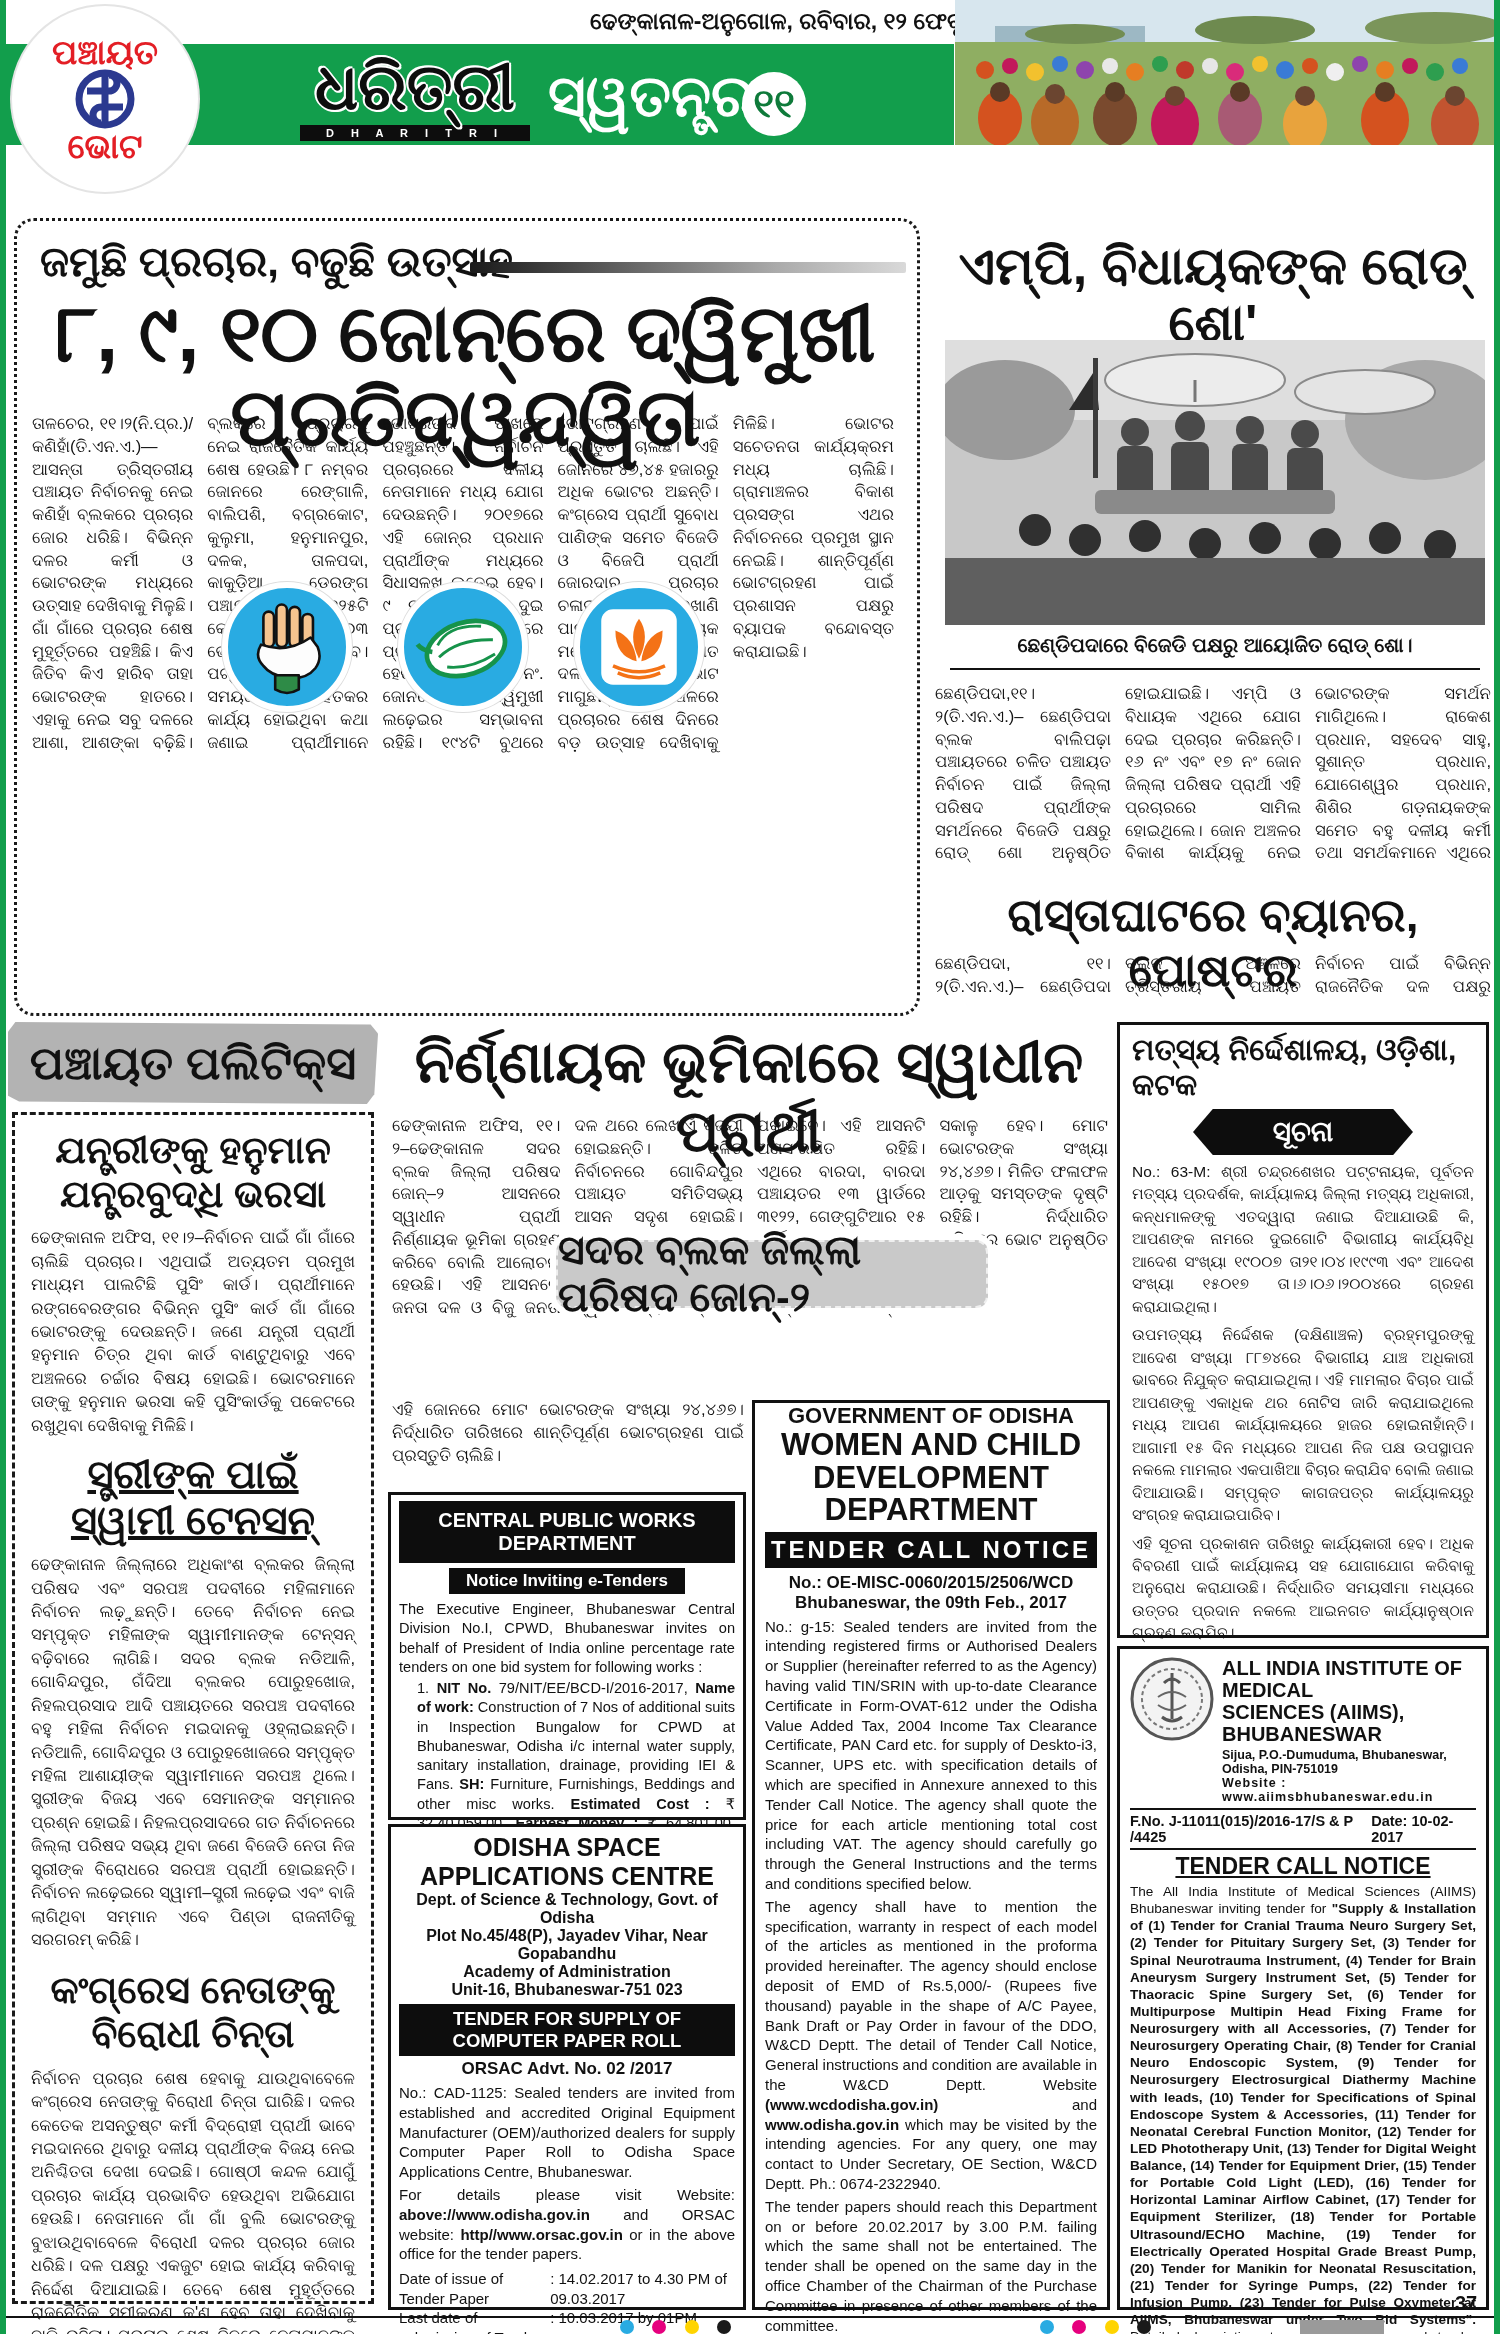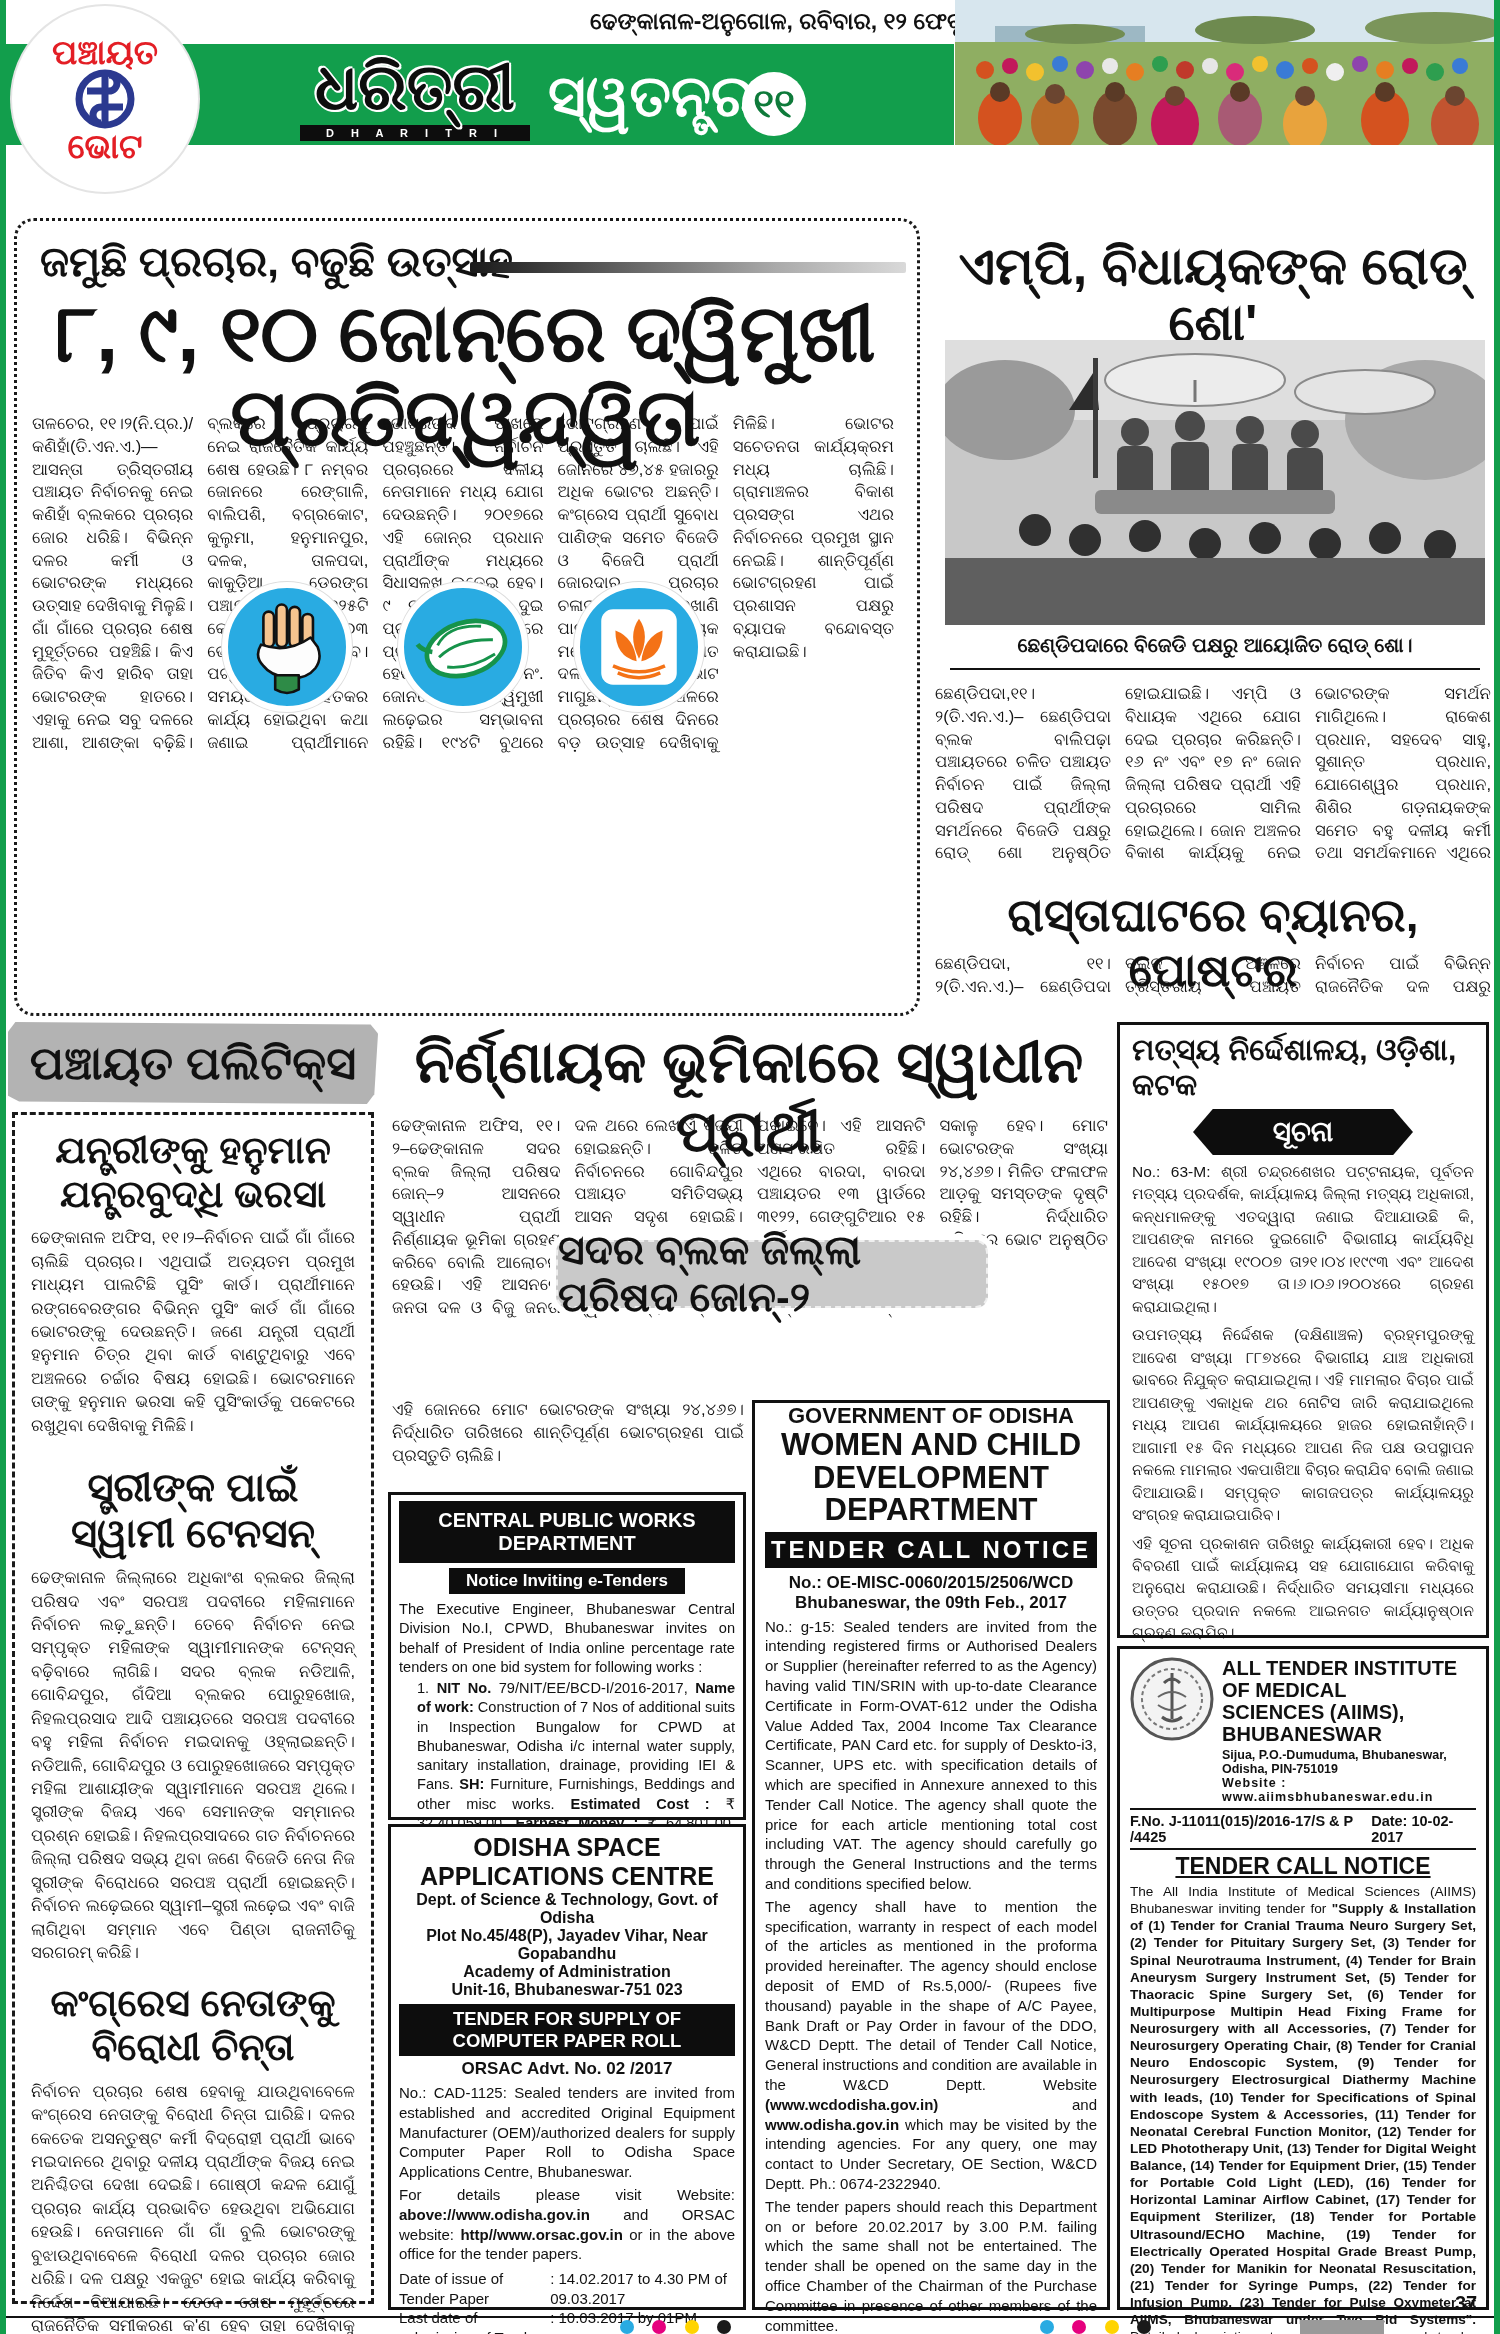--- a/index.html
+++ b/index.html
@@ -216,21 +216,21 @@
   <div class="abs bodytext cols3" style="left:935px;top:952px;width:556px;height:62px;overflow:hidden;">ଛେଣ୍ଡିପଦା, ୧୧।୨(ତି.ଏନ.ଏ.)– ଛେଣ୍ଡିପଦା ବ୍ଲକ ଅଞ୍ଚଳରେ ତ୍ରିସ୍ତରୀୟ ପଞ୍ଚାୟତ ନିର୍ବାଚନ ପାଇଁ ବିଭିନ୍ନ ରାଜନୈତିକ ଦଳ ପକ୍ଷରୁ ପ୍ରାର୍ଥୀ ଓ ଦଳୀୟ ନେତାଙ୍କ ଫଟୋ ଥିବା ପୋଷ୍ଟର ଗାଁ ରାସ୍ତାରେ ଛାଇ ହୋଇଛି। ନିର୍ବାଚନ ଆଚରଣ ବିଧିକୁ ଖୋଲାଖୋଲି ଉଲ୍ଲଂଘନ କରାଯାଉଥିବା ଲକ୍ଷ୍ୟ କରାଯାଇଛି। ସ୍ଥାନୀୟ ପୋଲିସ ପ୍ରଶାସନ ପକ୍ଷରୁ ଏ ନେଇ ପଦକ୍ଷେପ ନିଆଯିବା ଜରୁରୀ ବୋଲି ବୁଦ୍ଧିଜୀବୀ ମହଲରେ ପ୍ରକାଶ ପାଇଛି।</div>
 
   <div class="abs gray-banner" style="left:8px;top:1022px;width:370px;height:82px;">
     <span>ପଞ୍ଚାୟତ ପଲିଟିକ୍ସ</span>
   </div>
 
   <div class="abs dashedbox" style="left:12px;top:1112px;width:362px;height:1192px;padding:0;box-sizing:border-box;">
     <div style="padding:14px 16px;display:flex;flex-direction:column;gap:10px;">
       <div class="pol-headline" style="font-size:38px;">ଯନ୍ତ୍ରୀଙ୍କୁ ହନୁମାନ ଯନ୍ତ୍ରବୁଦ୍ଧି ଭରସା</div>
       <div class="pol-body">ଢେଙ୍କାନାଳ ଅଫିସ, ୧୧।୨–ନିର୍ବାଚନ ପାଇଁ ଗାଁ ଗାଁରେ ଚାଲିଛି ପ୍ରଚାର। ଏଥିପାଇଁ ଅତ୍ୟତମ ପ୍ରମୁଖ ମାଧ୍ୟମ ପାଲଟିଛି ପୁସିଂ କାର୍ଡ। ପ୍ରାର୍ଥୀମାନେ ରଙ୍ଗବେରଙ୍ଗର ବିଭିନ୍ନ ପୁସିଂ କାର୍ଡ ଗାଁ ଗାଁରେ ଭୋଟରଙ୍କୁ ଦେଉଛନ୍ତି। ଜଣେ ଯନ୍ତ୍ରୀ ପ୍ରାର୍ଥୀ ହନୁମାନ ଚିତ୍ର ଥିବା କାର୍ଡ ବାଣ୍ଟୁଥିବାରୁ ଏବେ ଅଞ୍ଚଳରେ ଚର୍ଚ୍ଚାର ବିଷୟ ହୋଇଛି। ଭୋଟରମାନେ ତାଙ୍କୁ ହନୁମାନ ଭରସା କହି ପୁସିଂକାର୍ଡକୁ ପକେଟରେ ରଖୁଥିବା ଦେଖିବାକୁ ମିଳିଛି।</div>
-      <div class="pol-headline" style="font-size:40px;margin-top:17px;">ସ୍ତ୍ରୀଙ୍କ ପାଇଁ ସ୍ୱାମୀ ଟେନସନ୍</div>
+      <div class="pol-headline" style="font-size:40px;margin-top:4px;text-decoration:underline;">ସ୍ତ୍ରୀଙ୍କ ପାଇଁ ସ୍ୱାମୀ ଟେନସନ୍</div>
       <div class="pol-body">ଢେଙ୍କାନାଳ ଜିଲ୍ଲାରେ ଅଧିକାଂଶ ବ୍ଲକର ଜିଲ୍ଲା ପରିଷଦ ଏବଂ ସରପଞ୍ଚ ପଦବୀରେ ମହିଳାମାନେ ନିର୍ବାଚନ ଲଢ଼ୁଛନ୍ତି। ତେବେ ନିର୍ବାଚନ ନେଇ ସମ୍ପୃକ୍ତ ମହିଳାଙ୍କ ସ୍ୱାମୀମାନଙ୍କ ଟେନ୍‌ସନ୍ ବଢ଼ିବାରେ ଲାଗିଛି। ସଦର ବ୍ଲକ ନଡିଆଳି, ଗୋବିନ୍ଦପୁର, ଗଁଦିଆ ବ୍ଲକର ପୋରୁହଖୋଜ, ନିହଲପ୍ରସାଦ ଆଦି ପଞ୍ଚାୟତରେ ସରପଞ୍ଚ ପଦବୀରେ ବହୁ ମହିଳା ନିର୍ବାଚନ ମଇଦାନକୁ ଓହ୍ଲାଇଛନ୍ତି। ନଡିଆଳି, ଗୋବିନ୍ଦପୁର ଓ ପୋରୁହଖୋଜରେ ସମ୍ପୃକ୍ତ ମହିଳା ଆଶାୟୀଙ୍କ ସ୍ୱାମୀମାନେ ସରପଞ୍ଚ ଥିଲେ। ସ୍ତ୍ରୀଙ୍କ ବିଜୟ ଏବେ ସେମାନଙ୍କ ସମ୍ମାନର ପ୍ରଶ୍ନ ହୋଇଛି। ନିହଲପ୍ରସାଦରେ ଗତ ନିର୍ବାଚନରେ ଜିଲ୍ଲା ପରିଷଦ ସଭ୍ୟ ଥିବା ଜଣେ ବିଜେଡି ନେତା ନିଜ ସ୍ତ୍ରୀଙ୍କ ବିରୋଧରେ ସରପଞ୍ଚ ପ୍ରାର୍ଥୀ ହୋଇଛନ୍ତି। ନିର୍ବାଚନ ଲଢ଼େଇରେ ସ୍ୱାମୀ–ସ୍ତ୍ରୀ ଲଢ଼େଇ ଏବଂ ବାଜି ଲାଗିଥିବା ସମ୍ମାନ ଏବେ ପିଣ୍ଡା ରାଜନୀତିକୁ ସରଗରମ୍ କରିଛି।</div>
       <div class="pol-headline" style="font-size:38px;margin-top:8px;">କଂଗ୍ରେସ ନେତାଙ୍କୁ ବିରୋଧୀ ଚିନ୍ତା</div>
       <div class="pol-body">ନିର୍ବାଚନ ପ୍ରଚାର ଶେଷ ହେବାକୁ ଯାଉଥିବାବେଳେ କଂଗ୍ରେସ ନେତାଙ୍କୁ ବିରୋଧୀ ଚିନ୍ତା ଘାରିଛି। ଦଳର କେତେକ ଅସନ୍ତୁଷ୍ଟ କର୍ମୀ ବିଦ୍ରୋହୀ ପ୍ରାର୍ଥୀ ଭାବେ ମଇଦାନରେ ଥିବାରୁ ଦଳୀୟ ପ୍ରାର୍ଥୀଙ୍କ ବିଜୟ ନେଇ ଅନିଶ୍ଚିତତା ଦେଖା ଦେଇଛି। ଗୋଷ୍ଠୀ କନ୍ଦଳ ଯୋଗୁଁ ପ୍ରଚାର କାର୍ଯ୍ୟ ପ୍ରଭାବିତ ହେଉଥିବା ଅଭିଯୋଗ ହେଉଛି। ନେତାମାନେ ଗାଁ ଗାଁ ବୁଲି ଭୋଟରଙ୍କୁ ବୁଝାଉଥିବାବେଳେ ବିରୋଧୀ ଦଳର ପ୍ରଚାର ଜୋର ଧରିଛି। ଦଳ ପକ୍ଷରୁ ଏକଜୁଟ ହୋଇ କାର୍ଯ୍ୟ କରିବାକୁ ନିର୍ଦ୍ଦେଶ ଦିଆଯାଇଛି। ତେବେ ଶେଷ ମୁହୂର୍ତ୍ତରେ ରାଜନୈତିକ ସମୀକରଣ କ'ଣ ହେବ ତାହା ଦେଖିବାକୁ ବାକି ରହିଲା। ପ୍ରଚାର ଶେଷ ଦିନରେ ନେତାମାନଙ୍କ ଦୌଡ଼ଝାମ୍ପ ବଢ଼ିଛି। ଭୋଟରଙ୍କ ମନ ଜିଣିବାକୁ ସବୁ ପ୍ରକାର କୌଶଳ ପ୍ରୟୋଗ କରାଯାଉଛି।</div>
 
     </div>
   </div>
 
   <div class="abs dec-headline" style="left:390px;top:1028px;width:718px;">ନିର୍ଣ୍ଣାୟକ ଭୂମିକାରେ ସ୍ୱାଧୀନ ପ୍ରାର୍ଥୀ</div>
   <div class="abs bodytext cols4" style="left:392px;top:1114px;width:716px;height:276px;">ଢେଙ୍କାନାଳ ଅଫିସ, ୧୧।୨–ଢେଙ୍କାନାଳ ସଦର ବ୍ଲକ ଜିଲ୍ଲା ପରିଷଦ ଜୋନ୍–୨ ଆସନରେ ସ୍ୱାଧୀନ ପ୍ରାର୍ଥୀ ନିର୍ଣ୍ଣାୟକ ଭୂମିକା ଗ୍ରହଣ କରିବେ ବୋଲି ଆଲୋଚନା ହେଉଛି। ଏହି ଆସନରେ ଜନତା ଦଳ ଓ ବିଜୁ ଜନତା ଦଳ ଥରେ ଲେଖାଏଁ ବିଜୟୀ ହୋଇଛନ୍ତି। ଚଳିତ ନିର୍ବାଚନରେ ଗୋବିନ୍ଦପୁର ପଞ୍ଚାୟତ ସମିତିସଭ୍ୟ ଆସନ ସଦୃଶ ହୋଇଛି। ଗଡନାୟକ ସୂଚନା ଦେଇଛନ୍ତି। ଏହି ଆସନରେ ନିର୍ବାଚନ ଫଳାଫଳରେ ସ୍ୱାଧୀନ ପ୍ରାର୍ଥୀ ପ୍ରଭାବ ପକାଇବେ। ଏହି ଆସନଟି ଅଣସଂରକ୍ଷିତ ରହିଛି। ଏଥିରେ ବାରଦା, ବାରଦା ପଞ୍ଚାୟତର ୧୩ ୱାର୍ଡରେ ୩୧୨୨, ଗେଙ୍ଗୁଟିଆର ୧୫ ୱାର୍ଡରେ ୩୪୬୭ ଭୋଟର ଅଛନ୍ତି। ୧୧ ଗ୍ରାମ ପଞ୍ଚାୟତର ସାଙ୍କୁଳି ଭୋଟ କେନ୍ଦ୍ରରେ ଭୋଟଗ୍ରହଣ ସକାଳୁ ହେବ। ମୋଟ ଭୋଟରଙ୍କ ସଂଖ୍ୟା ୨୪,୪୬୭। ମିଳିତ ଫଳାଫଳ ଆଡ଼କୁ ସମସ୍ତଙ୍କ ଦୃଷ୍ଟି ରହିଛି। ନିର୍ଦ୍ଧାରିତ ତାରିଖରେ ଭୋଟ ଅନୁଷ୍ଠିତ ହେବ।</div>
   <div class="abs zone-banner" style="left:556px;top:1240px;width:428px;height:64px;">
@@ -297,21 +297,21 @@
 
   <div class="abs noticebox" style="left:1117px;top:1646px;width:372px;height:664px;box-sizing:border-box;padding:8px 10px;">
     <div style="display:flex;gap:8px;border-bottom:2px solid #111;padding-bottom:4px;">
       <svg width="84" height="84" viewBox="0 0 84 84" style="flex:0 0 auto;">
         <circle cx="42" cy="42" r="40" fill="#f3f3f3" stroke="#555" stroke-width="3"></circle>
         <circle cx="42" cy="42" r="30" fill="none" stroke="#777" stroke-width="2" stroke-dasharray="4 3"></circle>
         <path d="M42 16 v46 M34 26 q8 -8 16 0 M32 60 q10 8 20 0" fill="none" stroke="#555" stroke-width="3"></path>
         <path d="M28 40 q14 -10 28 0 M28 48 q14 10 28 0" fill="none" stroke="#666" stroke-width="2"></path>
       </svg>
       <div>
-        <div style="font-size:20px;font-weight:800;line-height:1.1;">ALL TENDER INSTITUTE OF MEDICAL</div>
+        <div style="font-size:20px;font-weight:800;line-height:1.1;">ALL INDIA INSTITUTE OF MEDICAL</div>
         <div style="font-size:20px;font-weight:800;line-height:1.1;">SCIENCES (AIIMS), BHUBANESWAR</div>
         <div style="font-size:12.5px;font-weight:bold;margin-top:3px;">Sijua, P.O.-Dumuduma, Bhubaneswar, Odisha, PIN-751019</div>
         <div style="font-size:12.5px;font-weight:bold;letter-spacing:1px;">Website : www.aiimsbhubaneswar.edu.in</div>
       </div>
     </div>
     <div style="display:flex;justify-content:space-between;font-size:14.5px;font-weight:bold;border-bottom:2px solid #111;padding:3px 0;">
       <span>F.No. J-11011(015)/2016-17/S &amp; P /4425</span>
       <span>Date: 10-02-2017</span>
     </div>
     <div style="font-size:23px;font-weight:800;text-align:center;text-decoration:underline;margin:3px 0;">TENDER CALL NOTICE</div>

